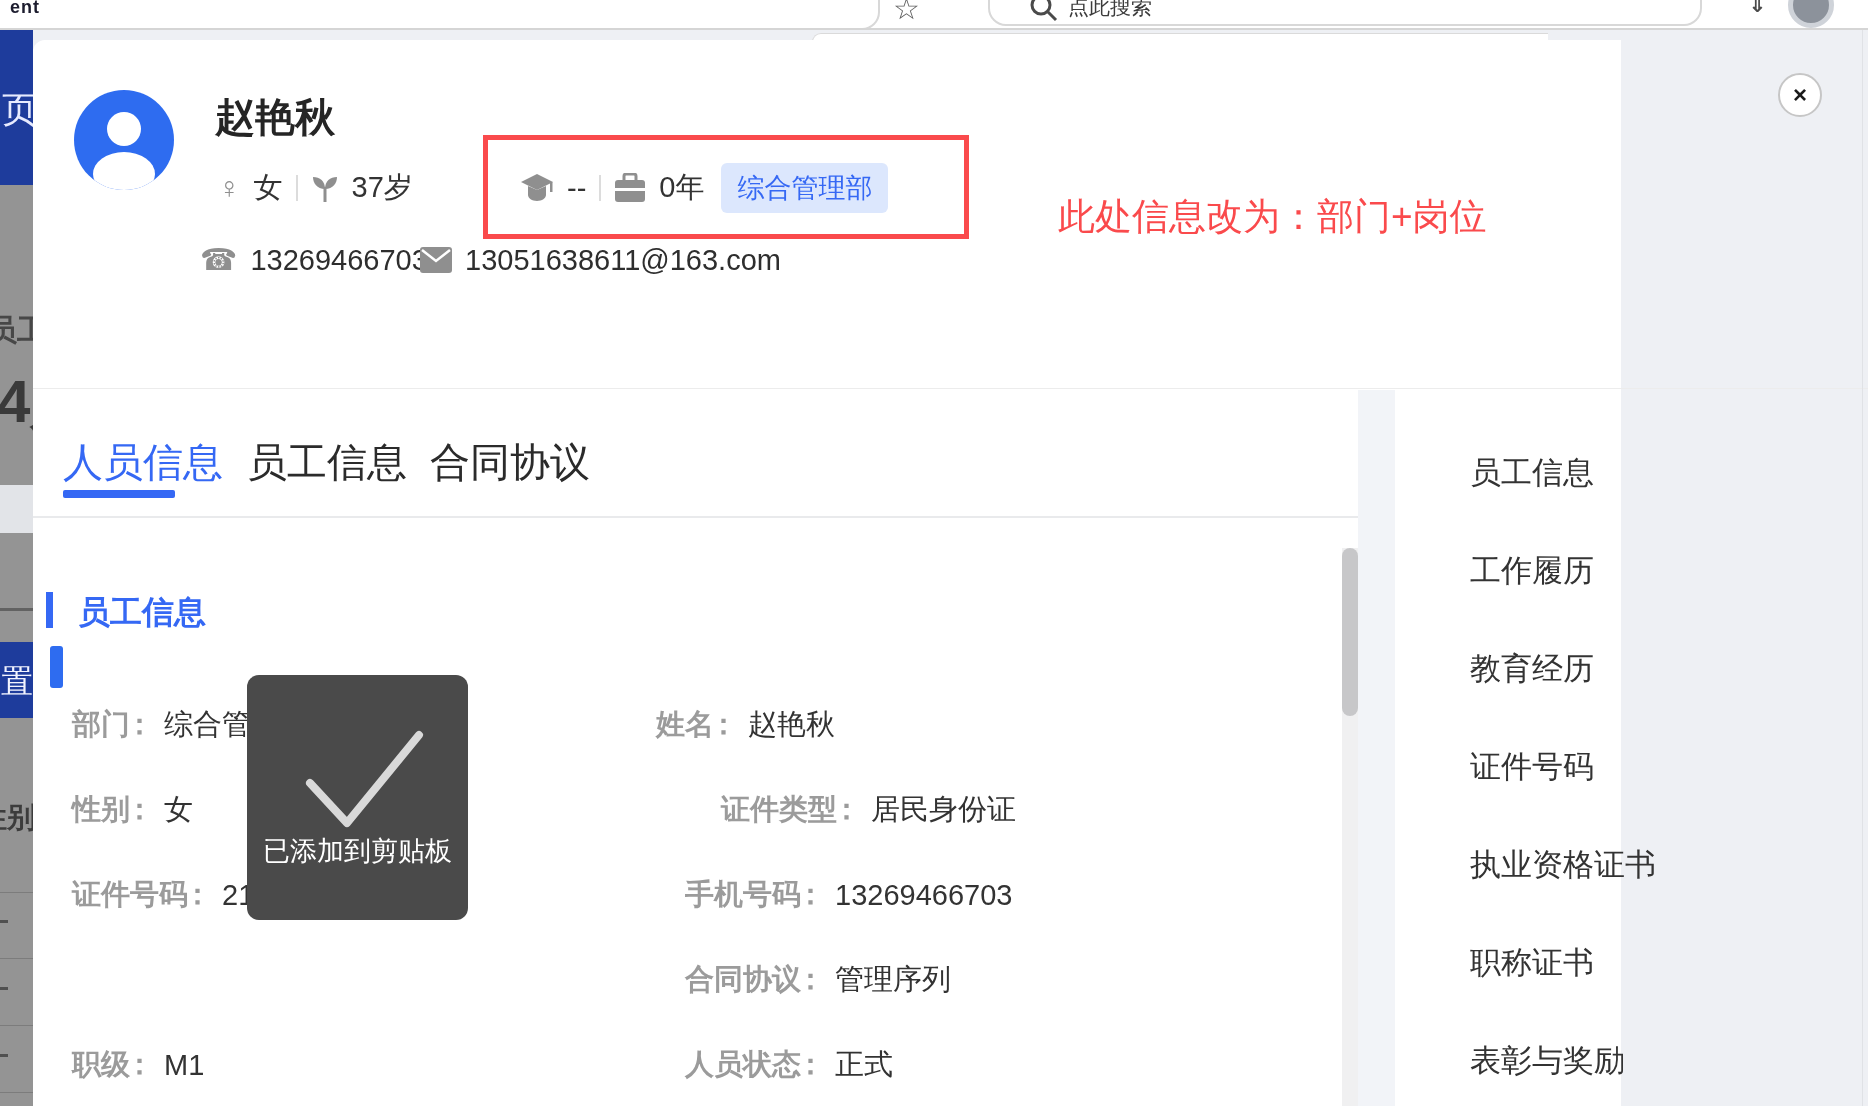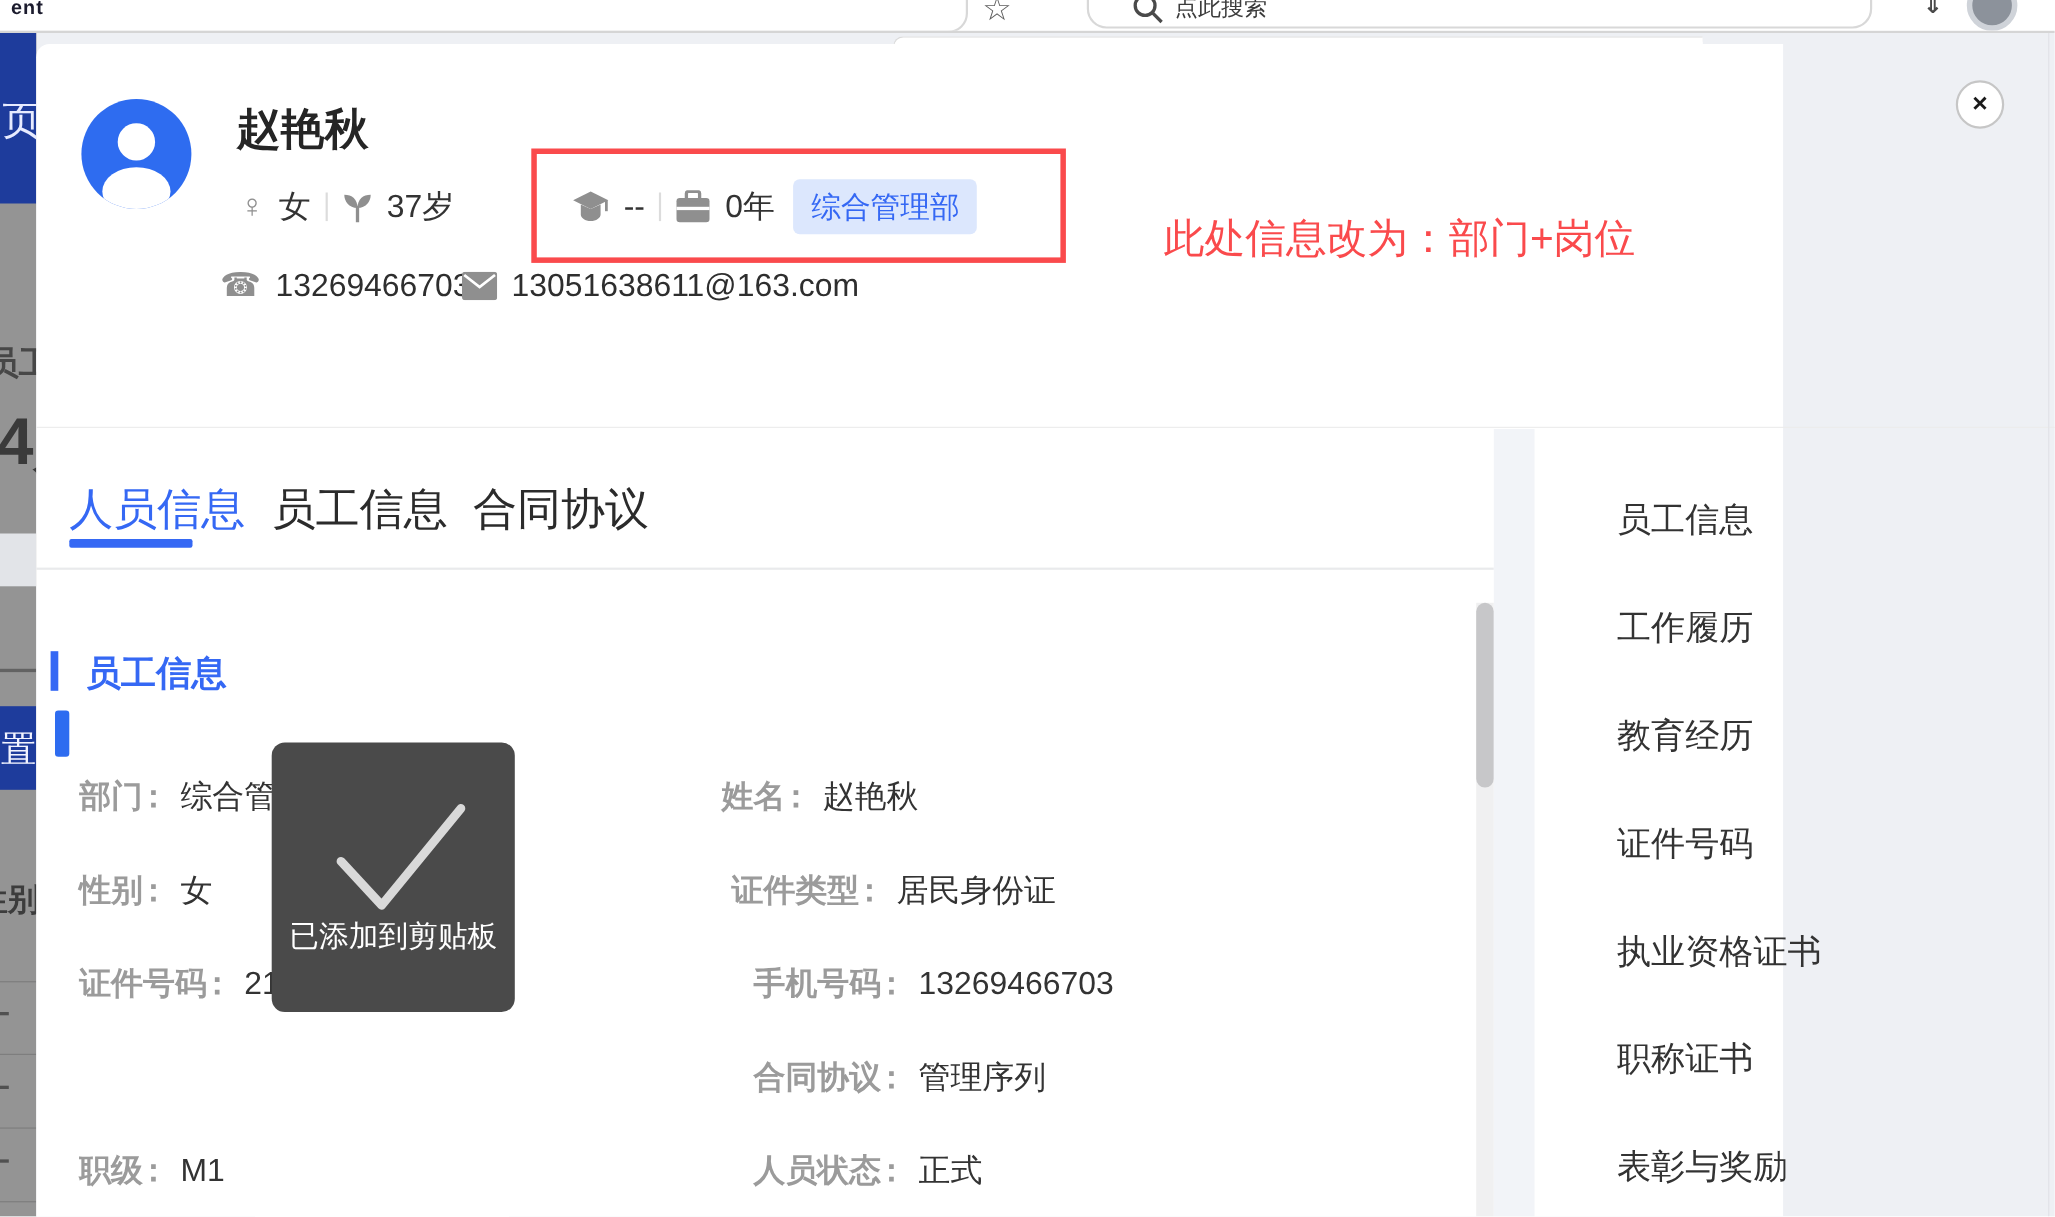--- a/index.html
+++ b/index.html
@@ -198,21 +198,21 @@
       </div>
       <div class="frow" style="left:39px;top:1005px">
         <span class="label">职级</span>
         <span class="value">M1</span>
       </div>
 
       <div class="frow" style="left:623px;top:665px">
         <span class="label">姓名</span>
         <span class="value">赵艳秋</span>
       </div>
-      <div class="frow" style="left:632px;top:750px">
+      <div class="frow" style="left:688px;top:750px">
         <span class="label">证件类型</span>
         <span class="value">居民身份证</span>
       </div>
       <div class="frow" style="left:652px;top:835px">
         <span class="label">手机号码</span>
         <span class="value">13269466703</span>
       </div>
       <div class="frow" style="left:652px;top:920px">
         <span class="label">合同协议</span>
         <span class="value">管理序列</span>

